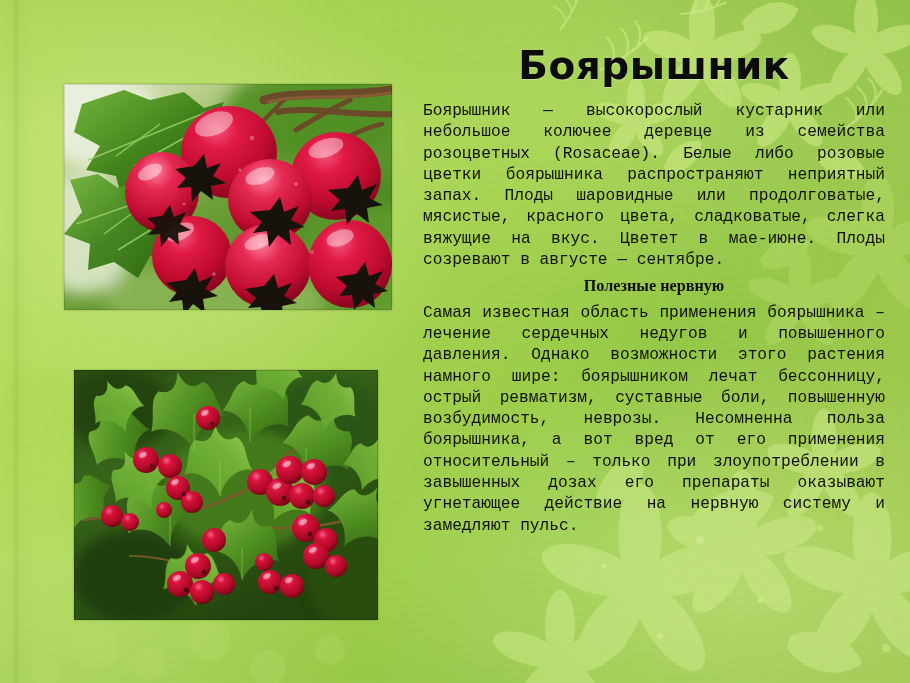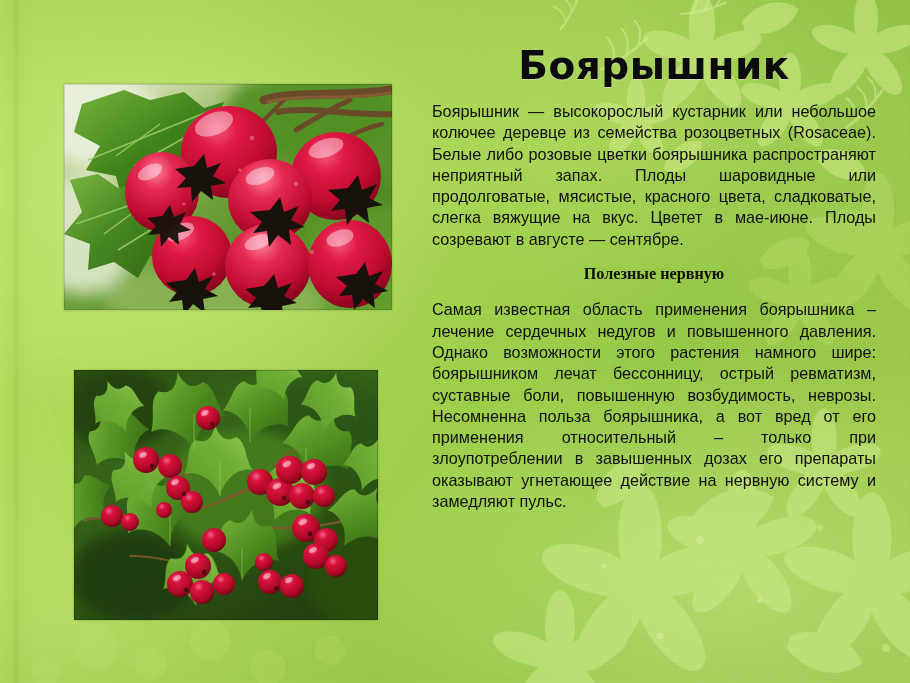--- a/index.html
+++ b/index.html
@@ -119,27 +119,27 @@
     font-size: 39px;
     line-height: 1.0;
     color: #0b0b0b;
     text-align: center;
     letter-spacing: 0.5px;
     margin: 0 0 16px 0;
     text-shadow: 0 1px 1px rgba(255,255,255,0.35);
   }
 
   .body-text {
-    font-family: Liberation Sans, sans-serif;
+    font-family: Liberation Mono, monospace;
     font-size: 16.2px;
     line-height: 21.3px;
     color: #111008;
     text-align: justify;
     text-justify: inter-word;
-    margin: 14px;
+    margin: 5px;
   }
 
   .sub-head {
     font-family: "Liberation Serif", "DejaVu Serif", serif;
     font-size: 16.2px;
     line-height: 21.3px;
     font-weight: bold;
     color: #111008;
     text-align: center;
     margin: 0;

